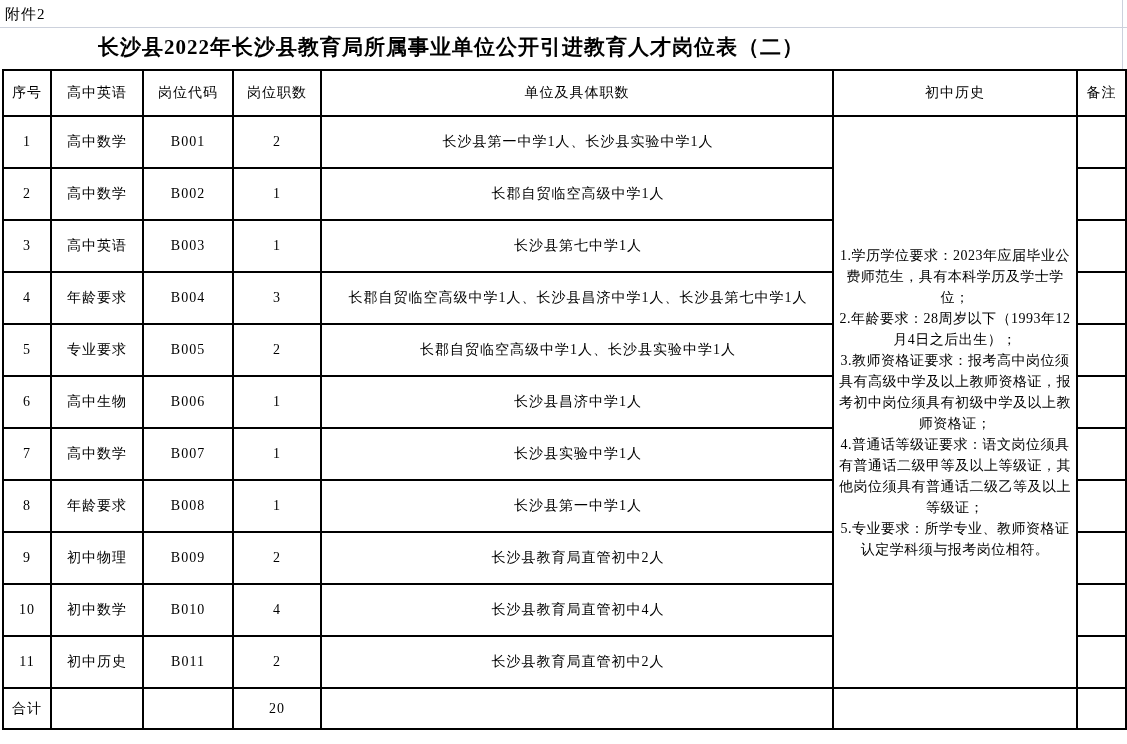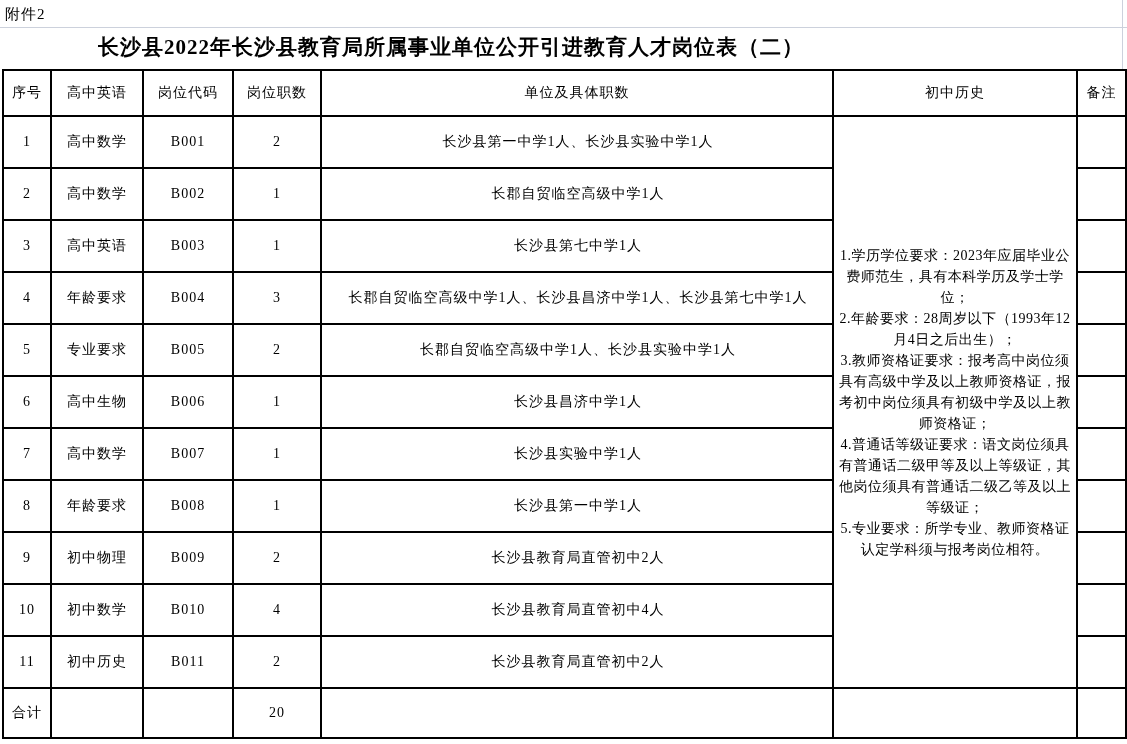--- a/index.html
+++ b/index.html
@@ -41,21 +41,21 @@
   col.c-no    { width: 48px; }
   col.c-name  { width: 92px; }
   col.c-code  { width: 90px; }
   col.c-count { width: 88px; }
   col.c-units { width: 512px; }
   col.c-qual  { width: 244px; }
   col.c-note  { width: 49px; }
 
   tr.header-row  { height: 46px; padding-left: 20px; }
   tr.data-row    { height: 52px; }
-  tr.total-row   { height: 50px; }
+  tr.total-row   { height: 41px; }
 
   td.units-cell { text-align: left; padding-left: 9px; padding-right: 7px; }
   td.qual-cell  { text-align: left; padding: 4px 5px; vertical-align: middle; }
   td.qual-cell p { font-size: 14px; line-height: 21px; letter-spacing: 0.5px; }
   td.code-cell, td.count-cell, td.no-cell { letter-spacing: 0; }
 </style>
 </head>
 <body>
 
 <div class="sheet">

